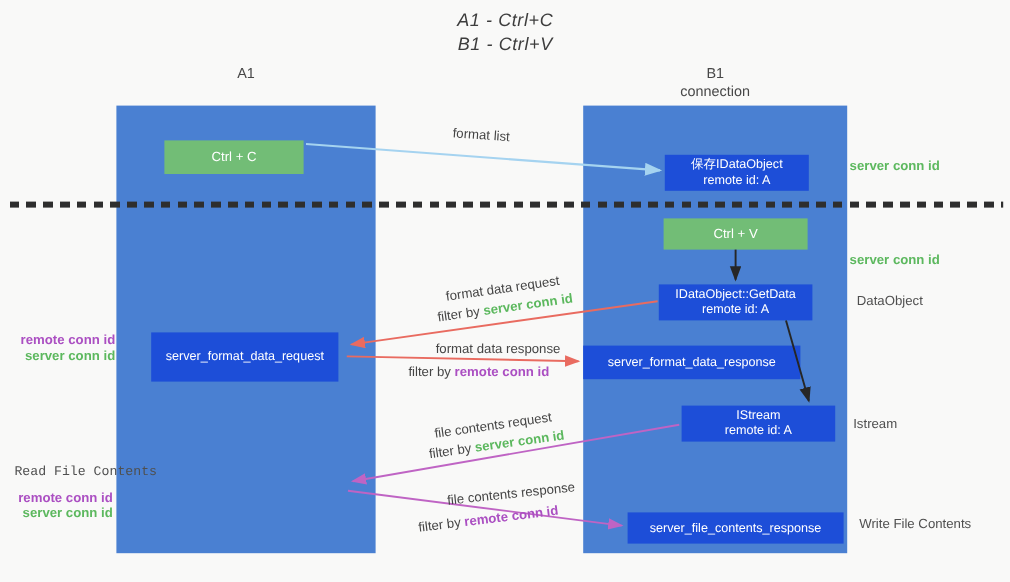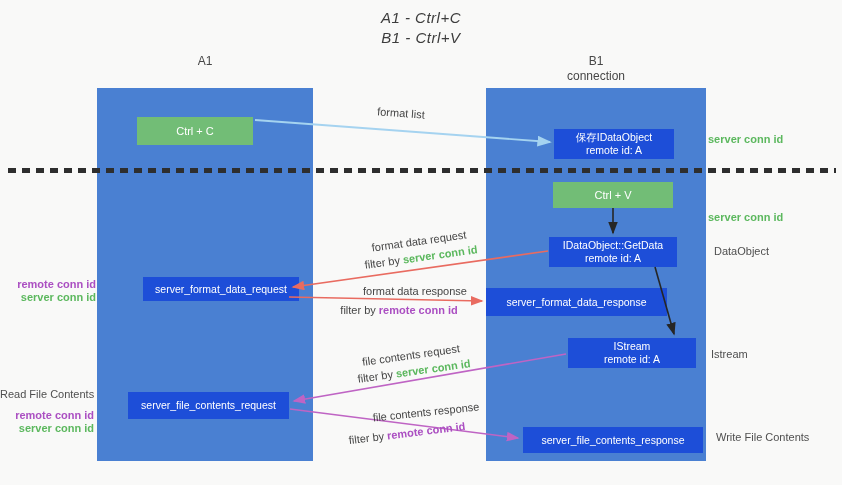--- a/index.html
+++ b/index.html
@@ -23,21 +23,21 @@
 
   .node{position:absolute;display:flex;flex-direction:column;align-items:center;
         justify-content:center;color:#fff;text-align:center;white-space:nowrap;}
   .green-node{background:#72bd76;font-size:11px;}
   .orange-node{background:#1d4ed8;font-size:10.5px;line-height:13px;}
 
   .n-ctrl-c{left:137px;top:105px;width:116px;height:28px;margin-top:12px;}
   .n-save{left:554px;top:129px;width:120px;height:30px;}
   .n-ctrl-v{left:553px;top:182px;width:120px;height:26px;}
   .n-getdata{left:549px;top:237px;width:128px;height:30px;}
-  .n-fmt-req{left:143px;top:277px;width:156px;height:24px;}
+  .n-fmt-req{left:126px;top:277px;width:156px;height:41px;}
   .n-fmt-res{left:486px;top:288px;width:181px;height:28px;}
   .n-istream{left:568px;top:338px;width:128px;height:30px;}
   .n-file-req{left:128px;top:392px;width:161px;height:27px;}
   .n-file-res{left:523px;top:427px;width:180px;height:26px;}
 
   .arrow-label{position:absolute;white-space:nowrap;font-size:11px;color:#454545;
         transform-origin:center;}
   .al-center{transform:translate(-50%,-50%);}
   .green-accent{color:#5cb85e;font-weight:bold;}
   .purple-accent{color:#ab4fc2;font-weight:bold;}
@@ -95,23 +95,20 @@
 
   <div class="node orange-node n-fmt-res">
     <span>server_format_data_response</span>
   </div>
 
   <div class="node orange-node n-istream">
     <span>IStream</span>
     <span>remote id: A</span>
   </div>
 
-  <div class="node orange-node n-file-req">
-    <span>server_file_contents_request</span>
-  </div>
 
   <div class="node orange-node n-file-res">
     <span>server_file_contents_response</span>
   </div>
 
   <svg class="arrows-svg" width="842" height="485">
     <defs>
       <marker id="ah-blue" markerWidth="9" markerHeight="7" refX="7" refY="3" orient="auto">
         <path d="M0,0 L8,3 L0,6 Z" fill="#a5d3f0"></path>
       </marker>
@@ -160,19 +157,19 @@
   <div class="side-label side-green" style="left:708px;top:211px;">server conn id</div>
   <div class="side-label" style="left:714px;top:245px;">DataObject</div>
   <div class="side-label" style="left:711px;top:348px;">Istream</div>
   <div class="side-label" style="left:716px;top:431px;">Write File Contents</div>
 
   <div class="side-label side-stack" style="left:0px;top:278px;width:96px;">
     <div class="purple-accent">remote conn id</div>
     <div class="green-accent">server conn id</div>
   </div>
 
-  <div class="side-label" style="left:0px;top:388px;width:92px;text-align:right;">Read File Contents</div>
+  <div class="side-label" style="left:12px;top:388px;width:92px;text-align:right;font-family:Liberation Mono, monospace;">Read File Contents</div>
   <div class="side-label side-stack" style="left:0px;top:409px;width:94px;">
     <div class="purple-accent">remote conn id</div>
     <div class="green-accent">server conn id</div>
   </div>
 
 </div>
 
 </body></html>

